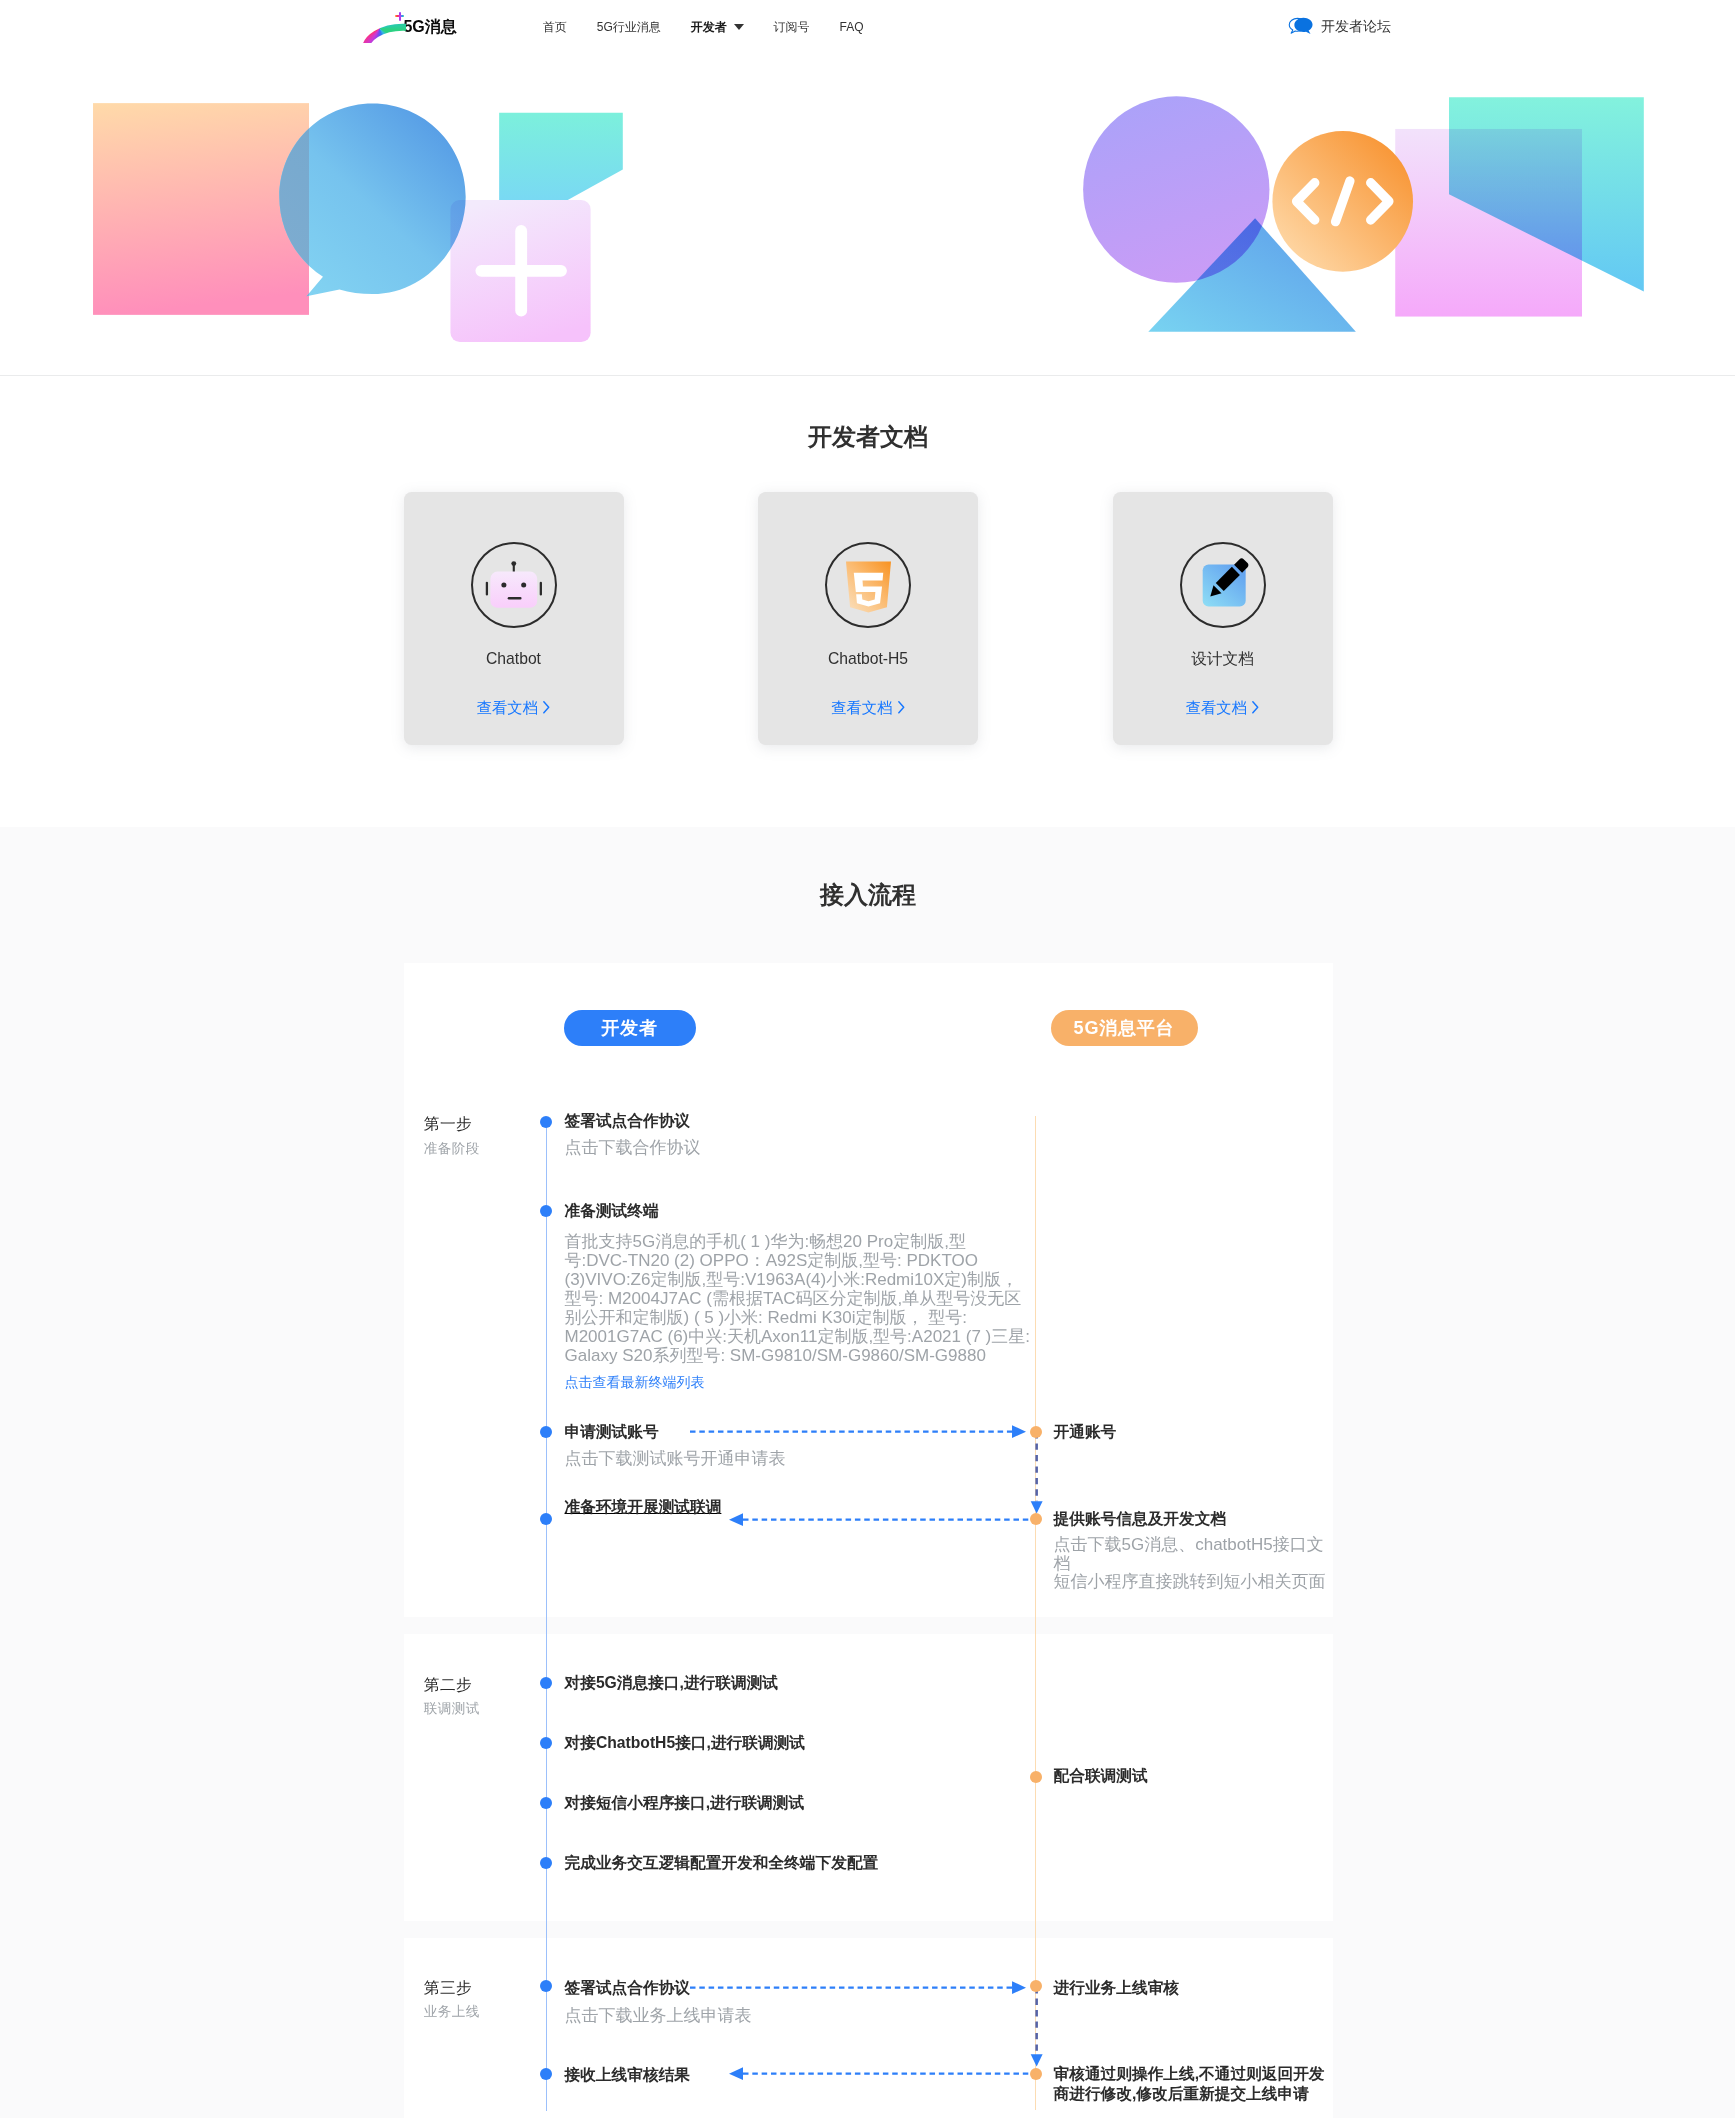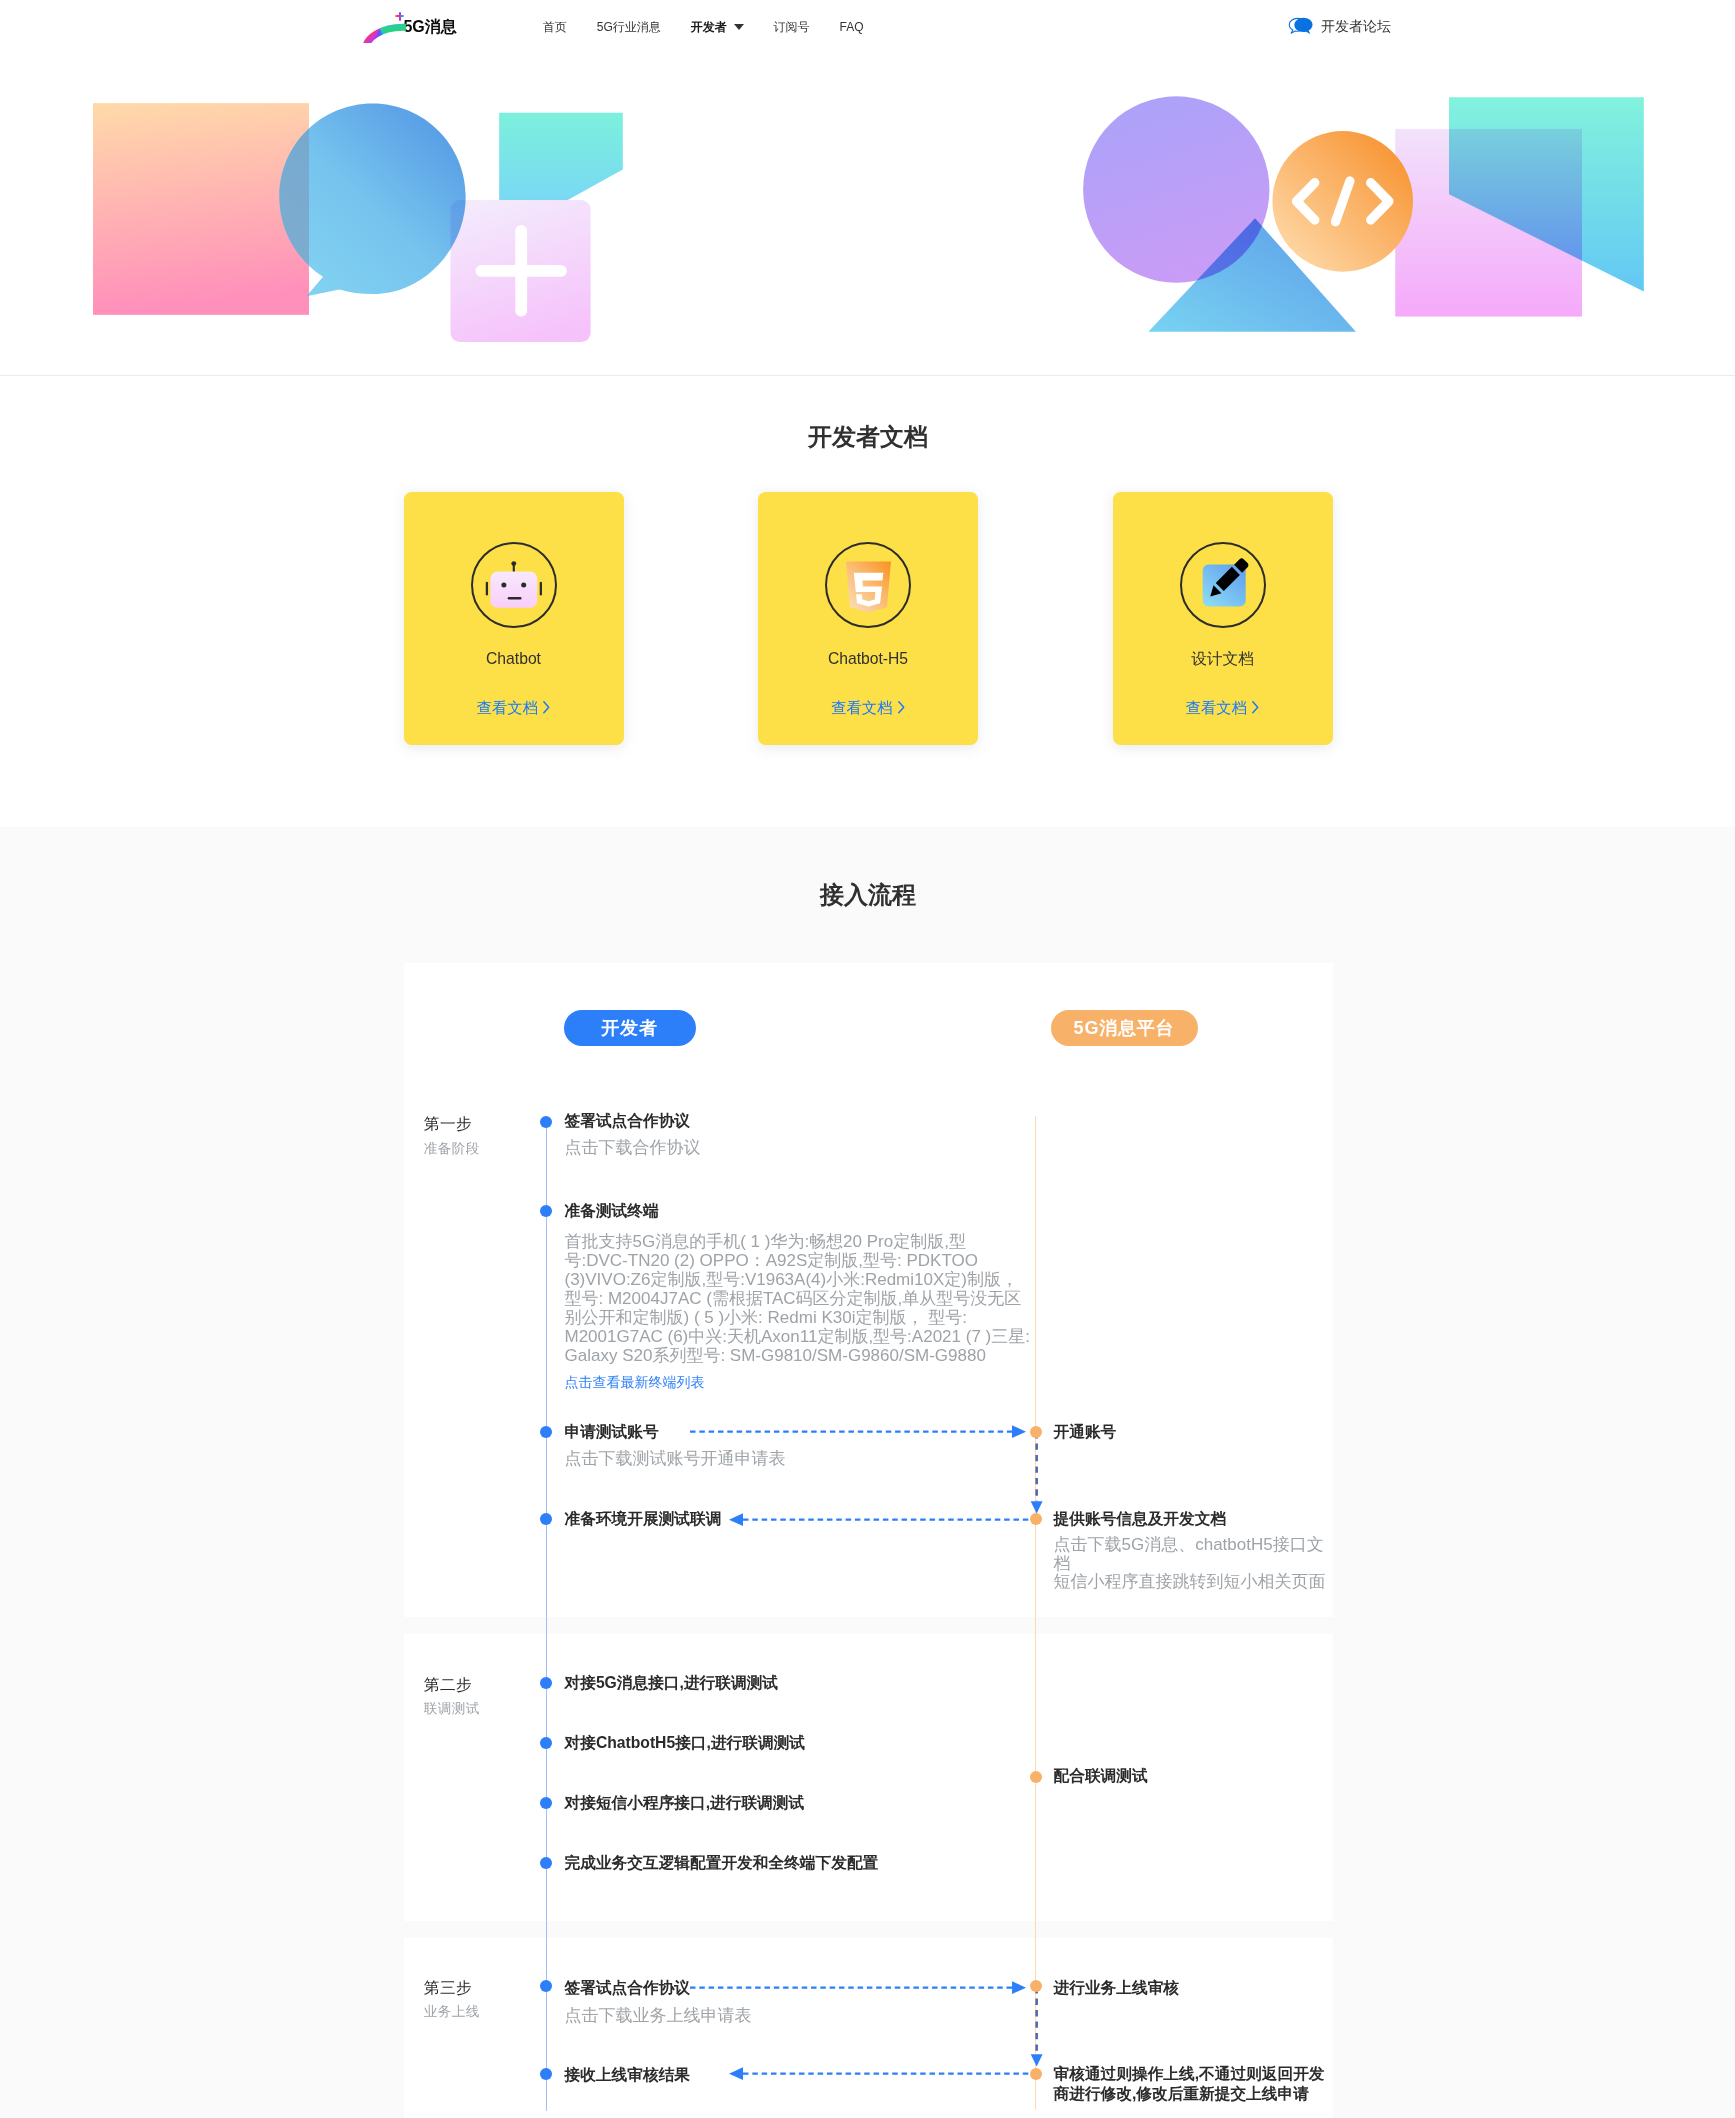--- a/index.html
+++ b/index.html
@@ -33,21 +33,21 @@
 .hero{height:322px;background:#fff;position:relative;border-bottom:0.8px solid #eaebec;overflow:hidden;}
 .hero-title{position:absolute;left:750px;top:125px;}
 .hero-title .t1{font-size:47px;font-weight:700;color:#333;letter-spacing:0px;line-height:1;}
 .hero-title .t2{font-size:26px;font-weight:300;color:#6e6e6e;letter-spacing:1.7px;margin-top:0px;line-height:1;}
 .shape{position:absolute;}
 
 
 .docs{background:#fff;padding-top:49px;padding-bottom:82px;}
 .sect-title{font-size:24px;font-weight:700;color:#303030;text-align:center;letter-spacing:0px;line-height:1;}
 .cards{width:929px;margin:43px auto 0;display:flex;justify-content:space-between;}
-.card{width:220px;height:253px;background:#fde047;border-radius:7.6px;box-shadow:0 2.5px 12.7px rgba(125,130,145,0.17);display:flex;flex-direction:column;align-items:center;}
+.card{width:220px;height:253px;background:#e5e5e5;border-radius:7.6px;box-shadow:0 2.5px 12.7px rgba(125,130,145,0.17);display:flex;flex-direction:column;align-items:center;}
 .card .ic{width:86px;height:86px;border-radius:50%;border:2.1px solid #2c2c2c;margin-top:50px;display:flex;align-items:center;justify-content:center;}
 .card .nm{font-size:15.7px;color:#2f2f2f;margin-top:23px;letter-spacing:0px;line-height:1;}
 .card .lk{font-size:15.3px;color:#1677ff;margin-top:33px;display:flex;align-items:center;letter-spacing:0px;line-height:1;}
 .chev{display:inline-block;margin-left:5.1px;}
 
 
 .flowsec{background:#fafafb;padding-top:56px;padding-bottom:107px;position:relative;}
 .flowwrap{width:929px;margin:56px auto 0;position:relative;}
 .fpanel{background:#fff;position:relative;width:929px;}
 .vl{position:absolute;width:1.7px;z-index:1;}
@@ -314,21 +314,21 @@
         <div class="dlink" style="margin-top:10.2px;">点击查看最新终端列表</div>
       </div>
 
       <div class="dot b" style="left:136px;top:463px;"></div>
       <div class="row" style="left:161px;top:461px;">
         <div class="ttl">申请测试账号</div>
         <div class="desc" style="margin-top:9.3px;">点击下载测试账号开通申请表</div>
       </div>
 
       <div class="dot b" style="left:136px;top:550px;"></div>
-      <div class="row" style="left:161px;top:548px;">
+      <div class="row" style="left:161px;top:536px;text-decoration:underline;">
         <div class="ttl">准备环境开展测试联调</div>
       </div>
 
       <div class="dot o" style="left:626px;top:463px;"></div>
       <div class="row" style="left:650px;top:461px;">
         <div class="ttl">开通账号</div>
       </div>
 
       <div class="dot o" style="left:626px;top:550px;"></div>
       <div class="row" style="left:650px;top:548px;">

